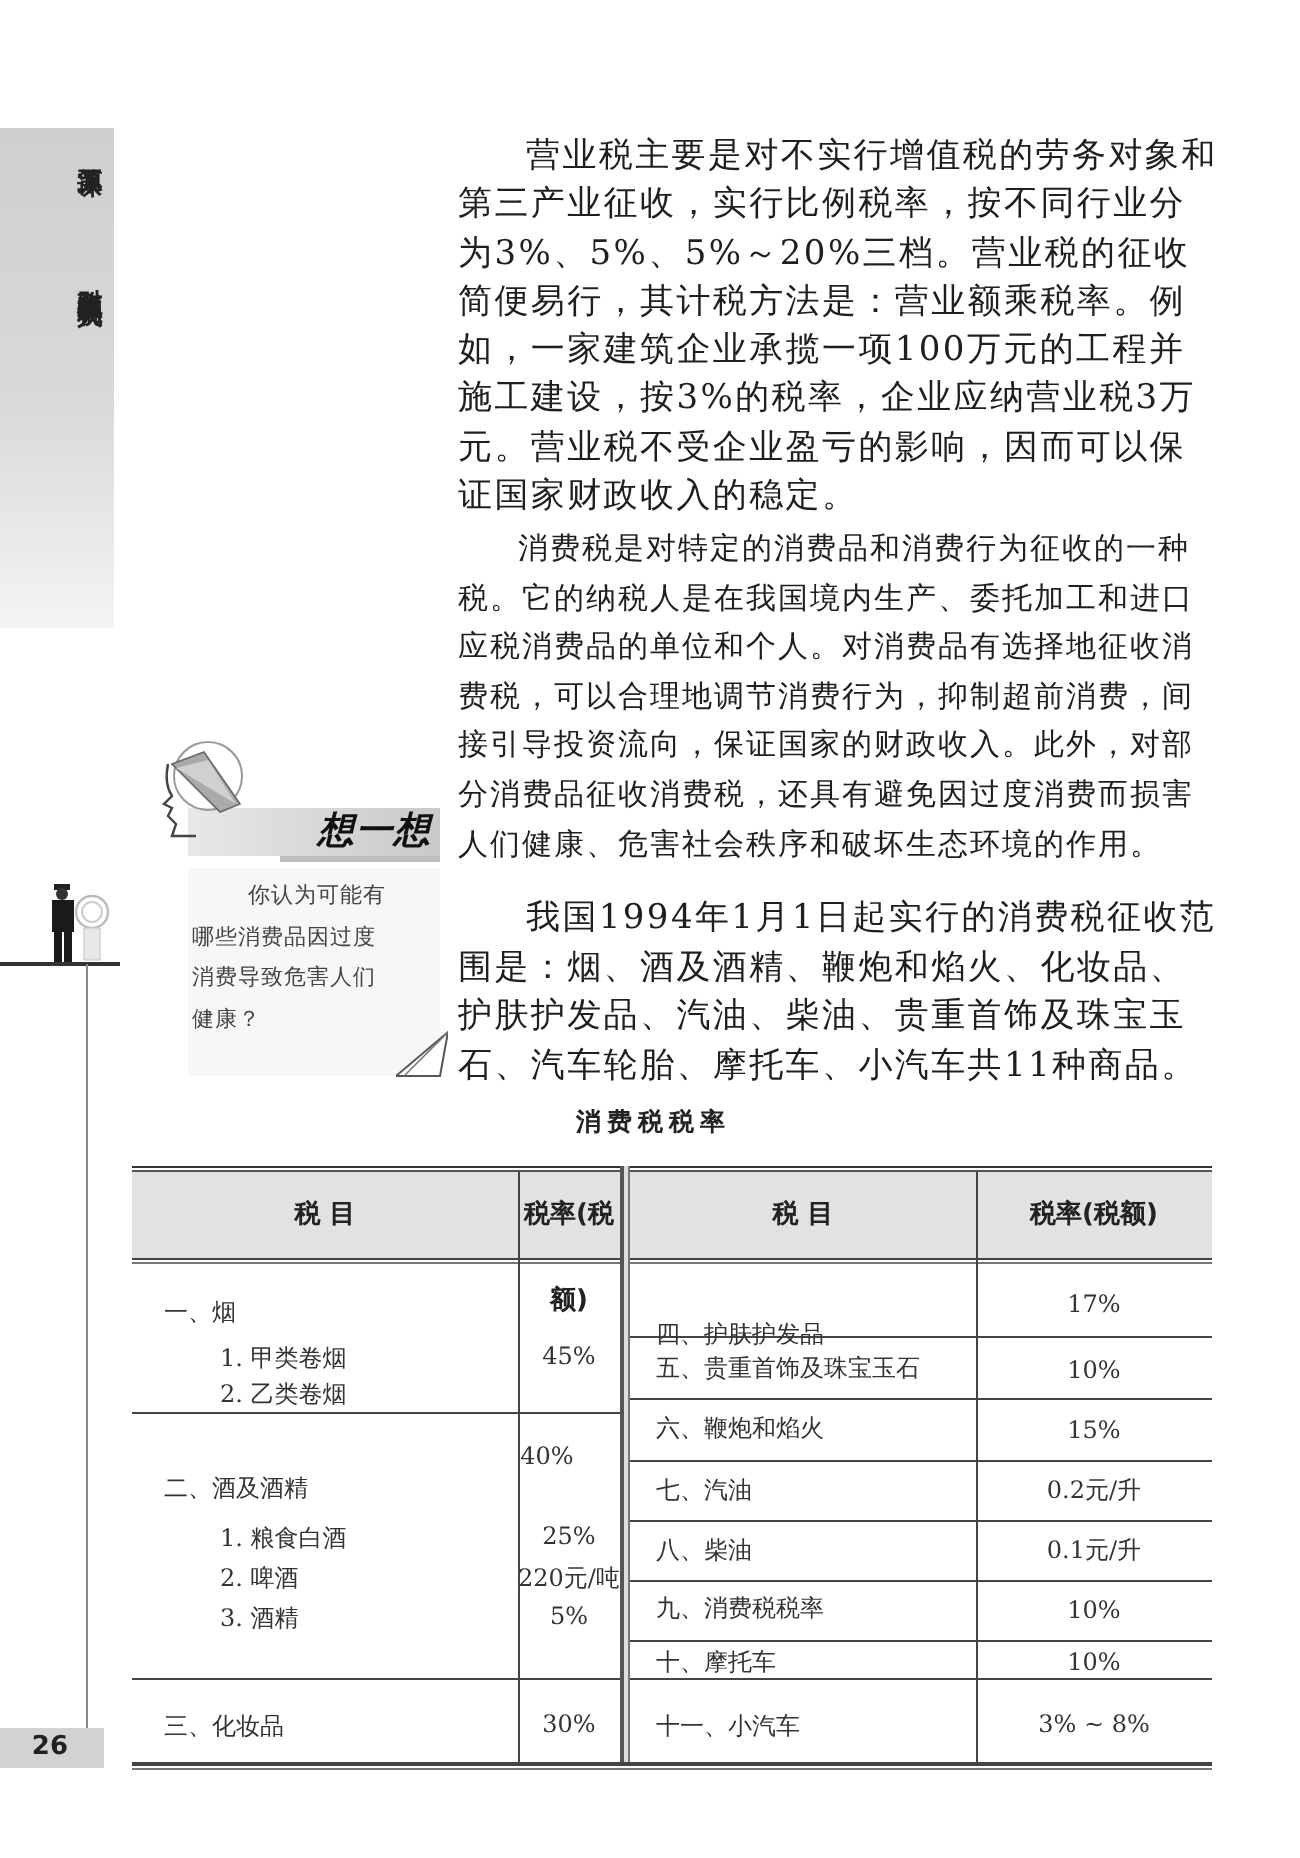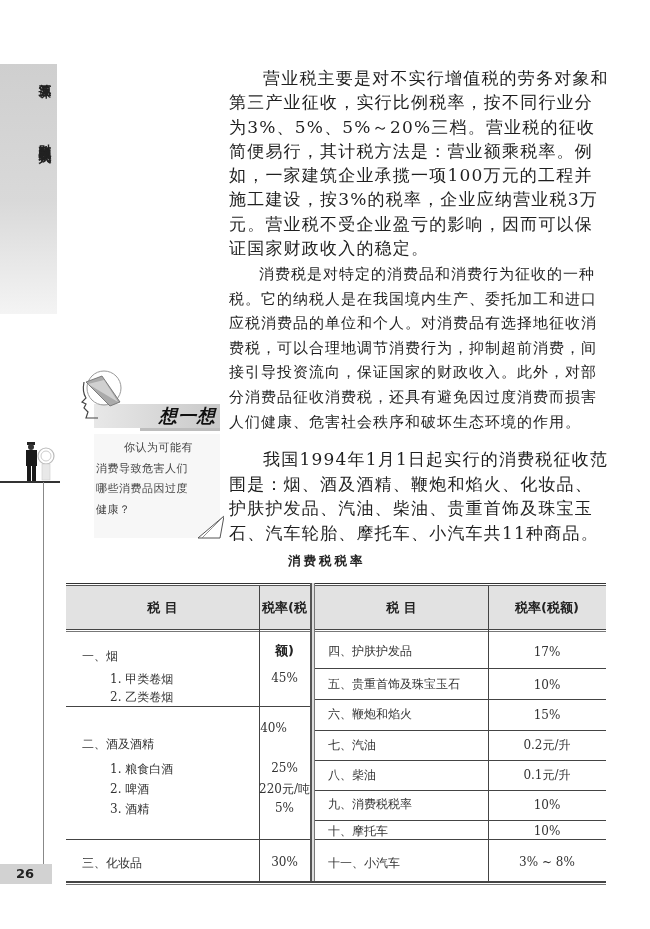--- a/index.html
+++ b/index.html
@@ -132,22 +132,22 @@
   <svg class="think-icon" viewBox="0 0 50 56">
     <circle cx="30" cy="20" r="17" fill="none" stroke="#999" stroke-width="1"></circle>
     <path d="M12 14 L28 8 L46 34 L36 38 Z" fill="#aaa" stroke="#666" stroke-width="0.8"></path>
     <path d="M14 16 L30 12 L44 34 Z" fill="#d0d0d0"></path>
     <path d="M10 14 Q8 24 12 30 L8 34 L12 36 L10 40 L14 44 L12 50 L24 50" fill="none" stroke="#444" stroke-width="1.2"></path>
   </svg>
   <div class="think-title">想一想</div>
   <div class="think-body"></div>
   <div class="think-text">
     <span class="first">你认为可能有</span>
+    <span>哪些消费品因过度</span>
     <span>消费导致危害人们</span>
-    <span>哪些消费品因过度</span>
     <span>健康？</span>
   </div>
   <svg class="page-curl" viewBox="0 0 26 26">
     <path d="M0 24 L22 24 L26 2 Z" fill="#fff" stroke="#555" stroke-width="1"></path>
     <path d="M4 24 Q14 14 26 2" fill="none" stroke="#777" stroke-width="0.8"></path>
   </svg>
 </div>
 
 <div class="table-caption">消费税税率</div>
 
@@ -185,21 +185,21 @@
   <div class="cell" style="left:44px;top:178px;">1. 粮食白酒</div>
   <div class="cell center" style="left:193px;top:178px;width:51px;">25%</div>
   <div class="cell" style="left:44px;top:198px;">2. 啤酒</div>
   <div class="cell center" style="left:193px;top:198px;width:51px;">220元/吨</div>
   <div class="cell" style="left:44px;top:218px;">3. 酒精</div>
   <div class="cell center" style="left:193px;top:218px;width:51px;">5%</div>
 
   <div class="cell" style="left:16px;top:272px;">三、化妆品</div>
   <div class="cell center" style="left:193px;top:272px;width:51px;">30%</div>
 
-  <div class="cell" style="left:262px;top:60px;">四、护肤护发品</div>
+  <div class="cell" style="left:262px;top:76px;">四、护肤护发品</div>
   <div class="cell center" style="left:422px;top:62px;width:118px;">17%</div>
   <div class="cell" style="left:262px;top:93px;">五、贵重首饰及珠宝玉石</div>
   <div class="cell center" style="left:422px;top:95px;width:118px;">10%</div>
   <div class="cell" style="left:262px;top:123px;">六、鞭炮和焰火</div>
   <div class="cell center" style="left:422px;top:125px;width:118px;">15%</div>
   <div class="cell" style="left:262px;top:154px;">七、汽油</div>
   <div class="cell center" style="left:422px;top:154px;width:118px;">0.2元/升</div>
   <div class="cell" style="left:262px;top:184px;">八、柴油</div>
   <div class="cell center" style="left:422px;top:184px;width:118px;">0.1元/升</div>
   <div class="cell" style="left:262px;top:213px;">九、消费税税率</div>

